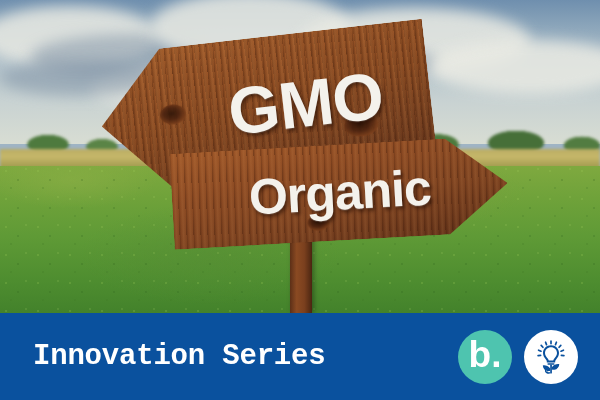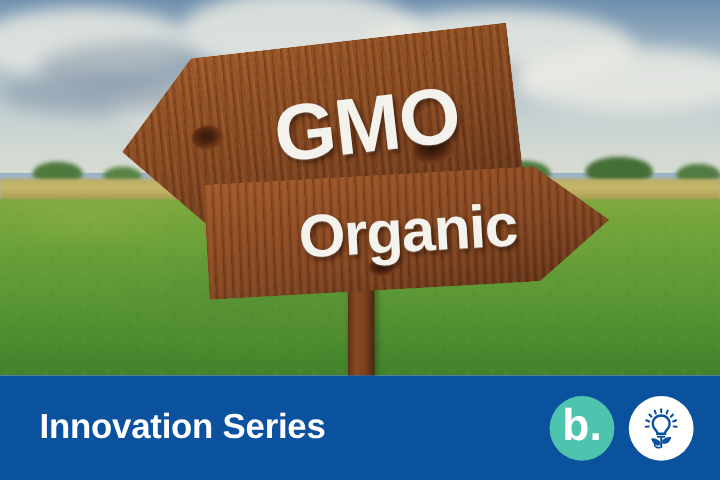--- a/index.html
+++ b/index.html
@@ -125,21 +125,21 @@
     position:absolute;left:0;bottom:0;width:600px;height:87px;
     background:#0a519e;
     display:flex;align-items:center;
   }
   .banner-title{
     margin-left:33px;
     color:#ffffff;
     font-size:29px;
     font-weight:700;
     letter-spacing:-.2px;
-    font-family:Liberation Sans, sans-serif;
+    font-family:Liberation Mono, monospace;
     white-space:nowrap;
   }
   .logos{margin-left:auto;margin-right:22px;display:flex;align-items:center;gap:12px;}
 
   .logo-b{
     width:54px;height:54px;border-radius:50%;
     background:#4ec4af;
     display:flex;align-items:center;justify-content:center;
   }
   .logo-b span{

